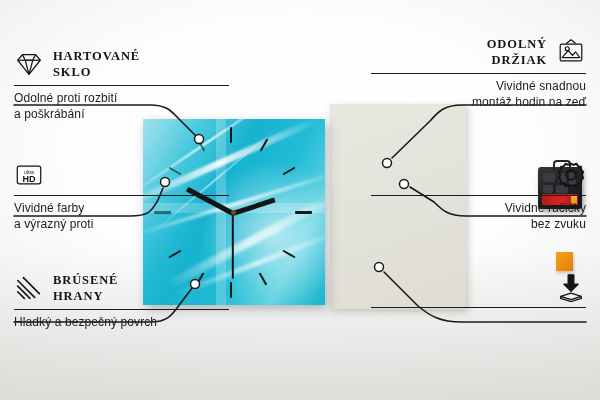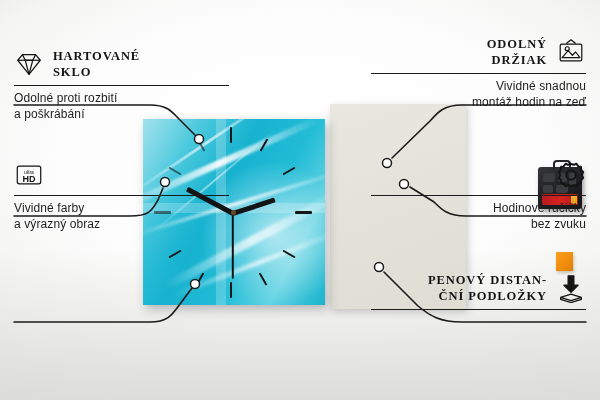--- a/index.html
+++ b/index.html
@@ -211,23 +211,39 @@
   <div class="feature left" style="top:160px;">
     <div class="f-head">
       <svg class="f-icon" viewBox="0 0 32 32">
         <rect x="3.5" y="6.5" width="25" height="19" rx="2.2" fill="none" stroke="#141414" stroke-width="1.3"></rect>
         <text x="16" y="14.4" text-anchor="middle" font-family="Liberation Sans, sans-serif" font-size="5.4" fill="#141414">ultra</text>
         <text x="16" y="23.2" text-anchor="middle" font-family="Liberation Sans, sans-serif" font-size="9.6" font-weight="bold" fill="#141414">HD</text>
       </svg>
     </div>
     <div class="f-rule"></div>
     <div class="f-sub">Vividné farby
-a výrazný obraz</div>
-  </div>
-
+a výrazný proti</div>
+  </div>
+
+  <div class="feature left" style="top:272px;">
+    <div class="f-head">
+      <svg class="f-icon" viewBox="0 0 32 32">
+        <g stroke="#141414" stroke-width="1.7" stroke-linecap="round">
+          <path d="M4 8 L22 26"></path>
+            <path d="M4 14 L17 27"></path>
+            <path d="M4 20 L11 27"></path>
+            <path d="M10 5 L27 22"></path>
+        </g>
+      </svg>
+      <div class="f-title">BRÚSENÉ
+HRANY</div>
+    </div>
+    <div class="f-rule"></div>
+    <div class="f-sub">Hladký a bezpečný povrch</div>
+  </div>
 
   <div class="feature right" style="top:36px;">
     <div class="f-head">
       <svg class="f-icon" viewBox="0 0 32 32">
         <g fill="none" stroke="#141414" stroke-width="1.3" stroke-linejoin="round">
           <path d="M11 7 L16 3 L21 7"></path>
           <rect x="4.5" y="7.5" width="23" height="18" rx="1.6"></rect>
           <path d="M6.5 22 L13 14.5 L17.5 19.5 L21 16 L25.5 22 Z"></path>
           <circle cx="12" cy="12.5" r="2.1"></circle>
         </g>
@@ -243,32 +259,30 @@
   <div class="feature right" style="top:160px;">
     <div class="f-head">
       <svg class="f-icon" viewBox="0 0 32 32">
         <g fill="none" stroke="#141414" stroke-width="2.1" stroke-linejoin="round">
           <path d="M16 4.2 L19.3 5.1 L21.6 3.9 L23.9 6.9 L26.6 7.2 L27 10.9 L29 12.7 L27.6 16 L29 19.3 L27 21.1 L26.6 24.8 L23.9 25.1 L21.6 28.1 L19.3 26.9 L16 27.8 L12.7 26.9 L10.4 28.1 L8.1 25.1 L5.4 24.8 L5 21.1 L3 19.3 L4.4 16 L3 12.7 L5 10.9 L5.4 7.2 L8.1 6.9 L10.4 3.9 L12.7 5.1 Z"></path>
           <circle cx="16" cy="16" r="5.1"></circle>
         </g>
       </svg>
     </div>
     <div class="f-rule"></div>
-    <div class="f-sub">Hodinové ručičky
+    <div class="f-sub">Vividné ručičky
 bez zvuku</div>
   </div>
 
   <div class="feature right" style="top:272px;">
     <div class="f-head">
       <svg class="f-icon" viewBox="0 0 32 32">
         <g fill="none" stroke="#141414" stroke-width="1.45" stroke-linejoin="round">
           <path d="M13 3 H19 V13 H23.5 L16 20.5 L8.5 13 H13 Z" fill="#141414"></path>
           <path d="M16 22.5 L27 26 L16 29.5 L5 26 Z"></path>
           <path d="M5 26 V28.2 L16 31.5 L27 28.2 V26"></path>
         </g>
       </svg>
-      <div class="f-title">PENOVÝ DISTAN-
-ČNÍ PODLOŽKY</div>
     </div>
     <div class="f-rule"></div>
   </div>
 
 </div>
 
 </body></html>

